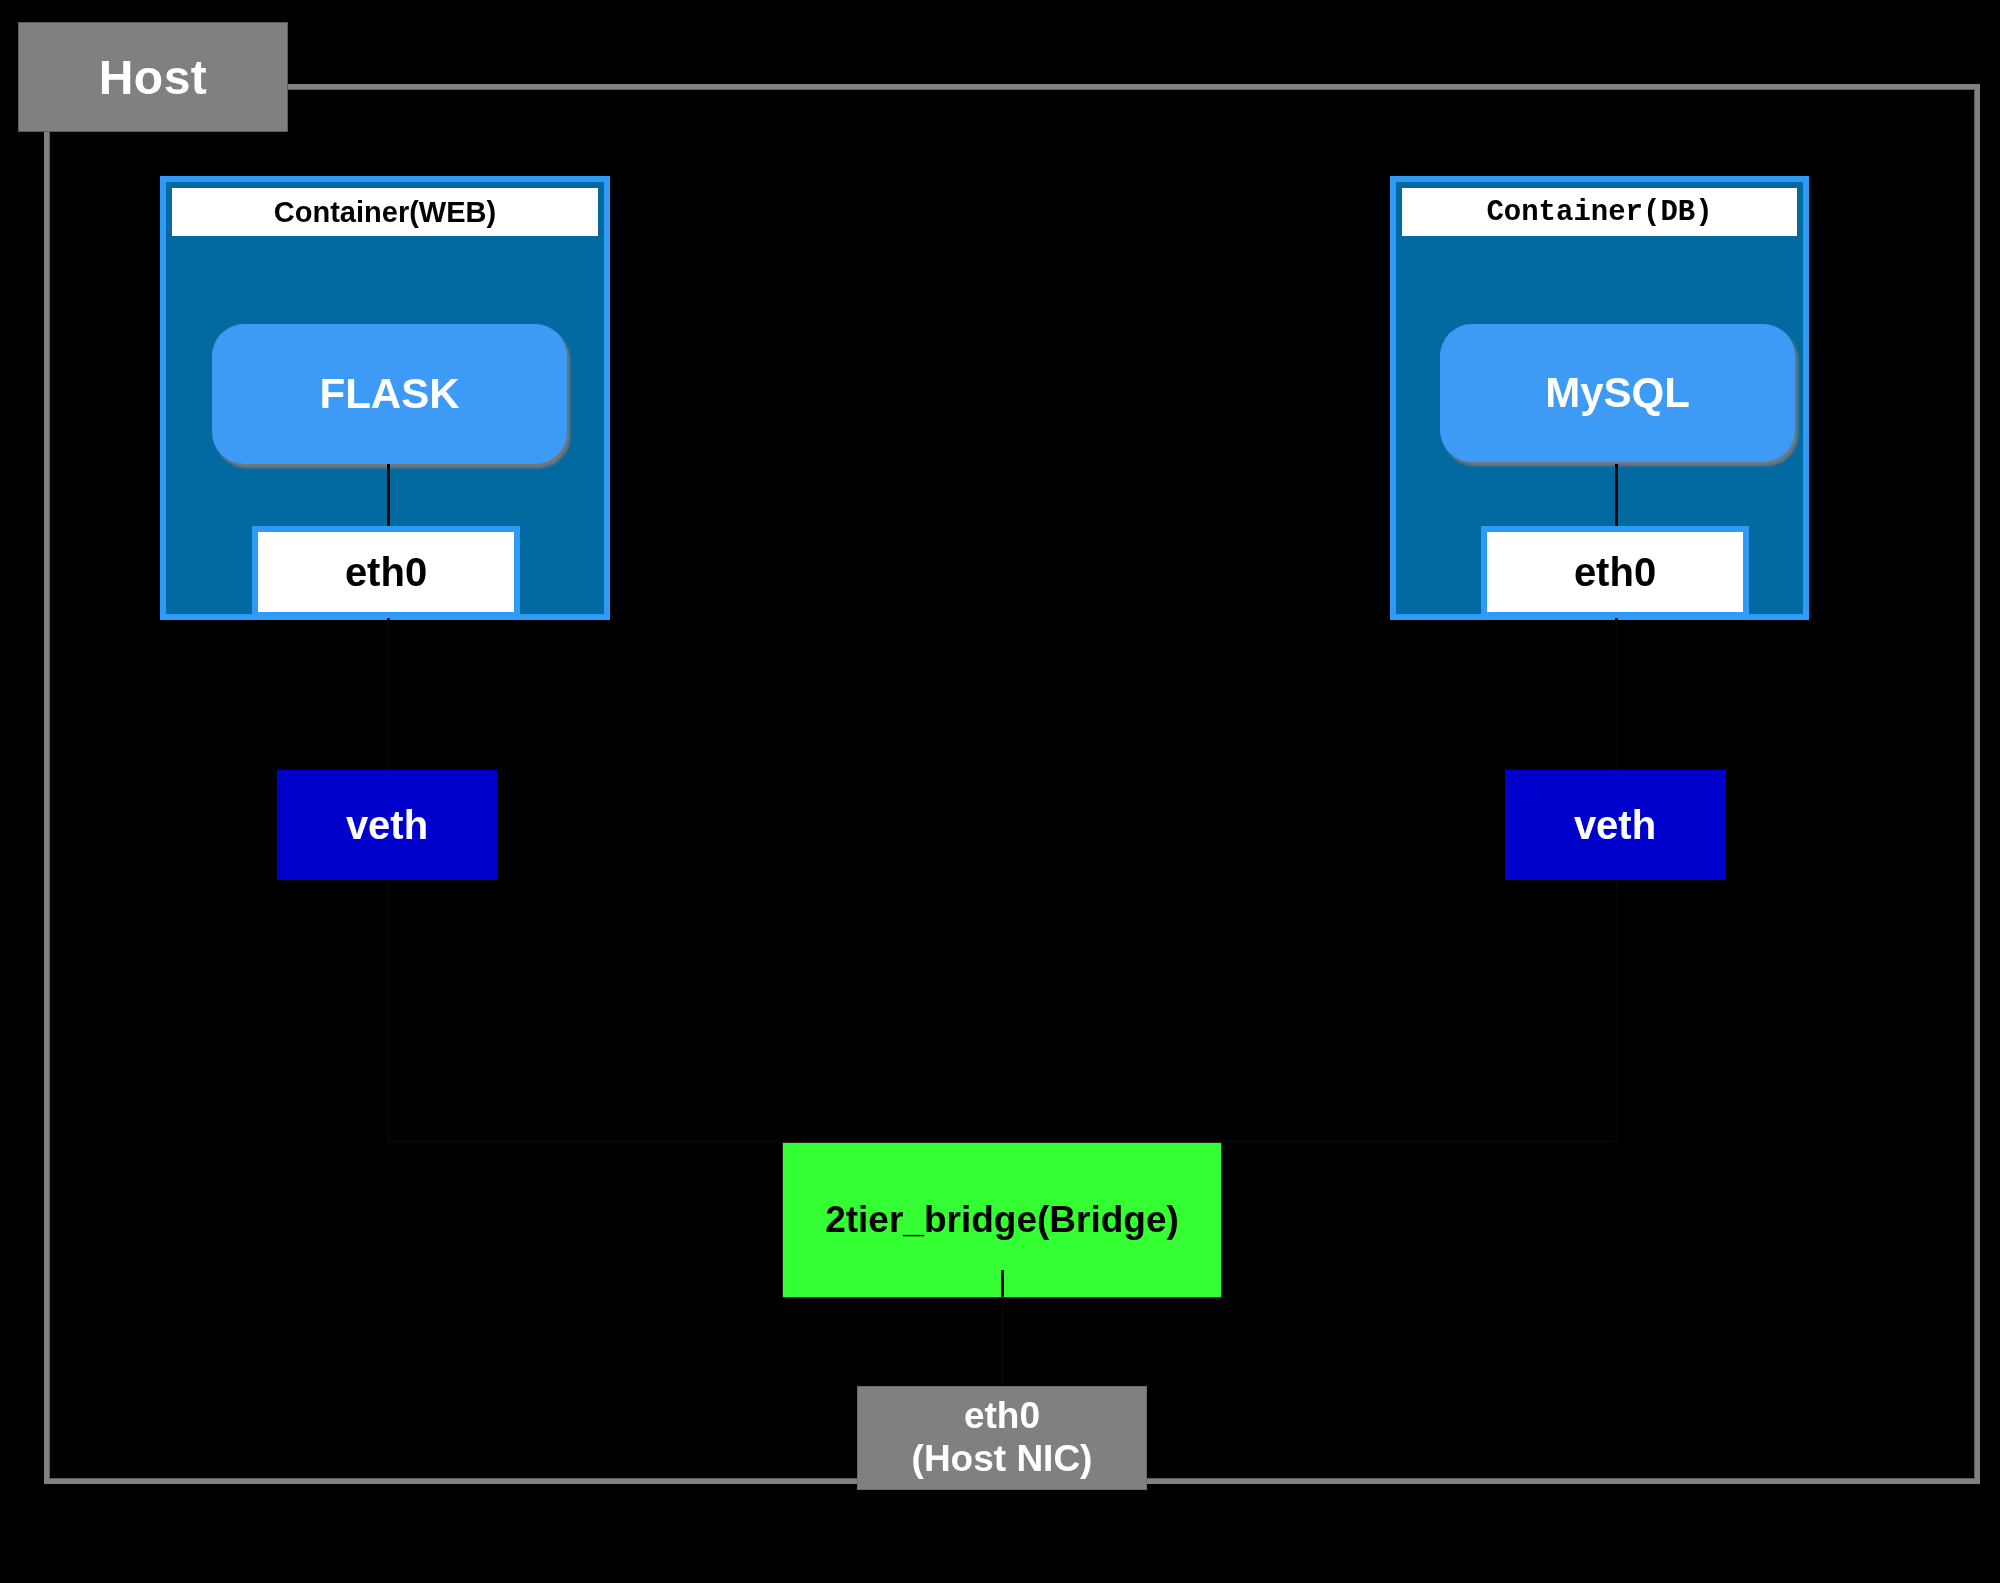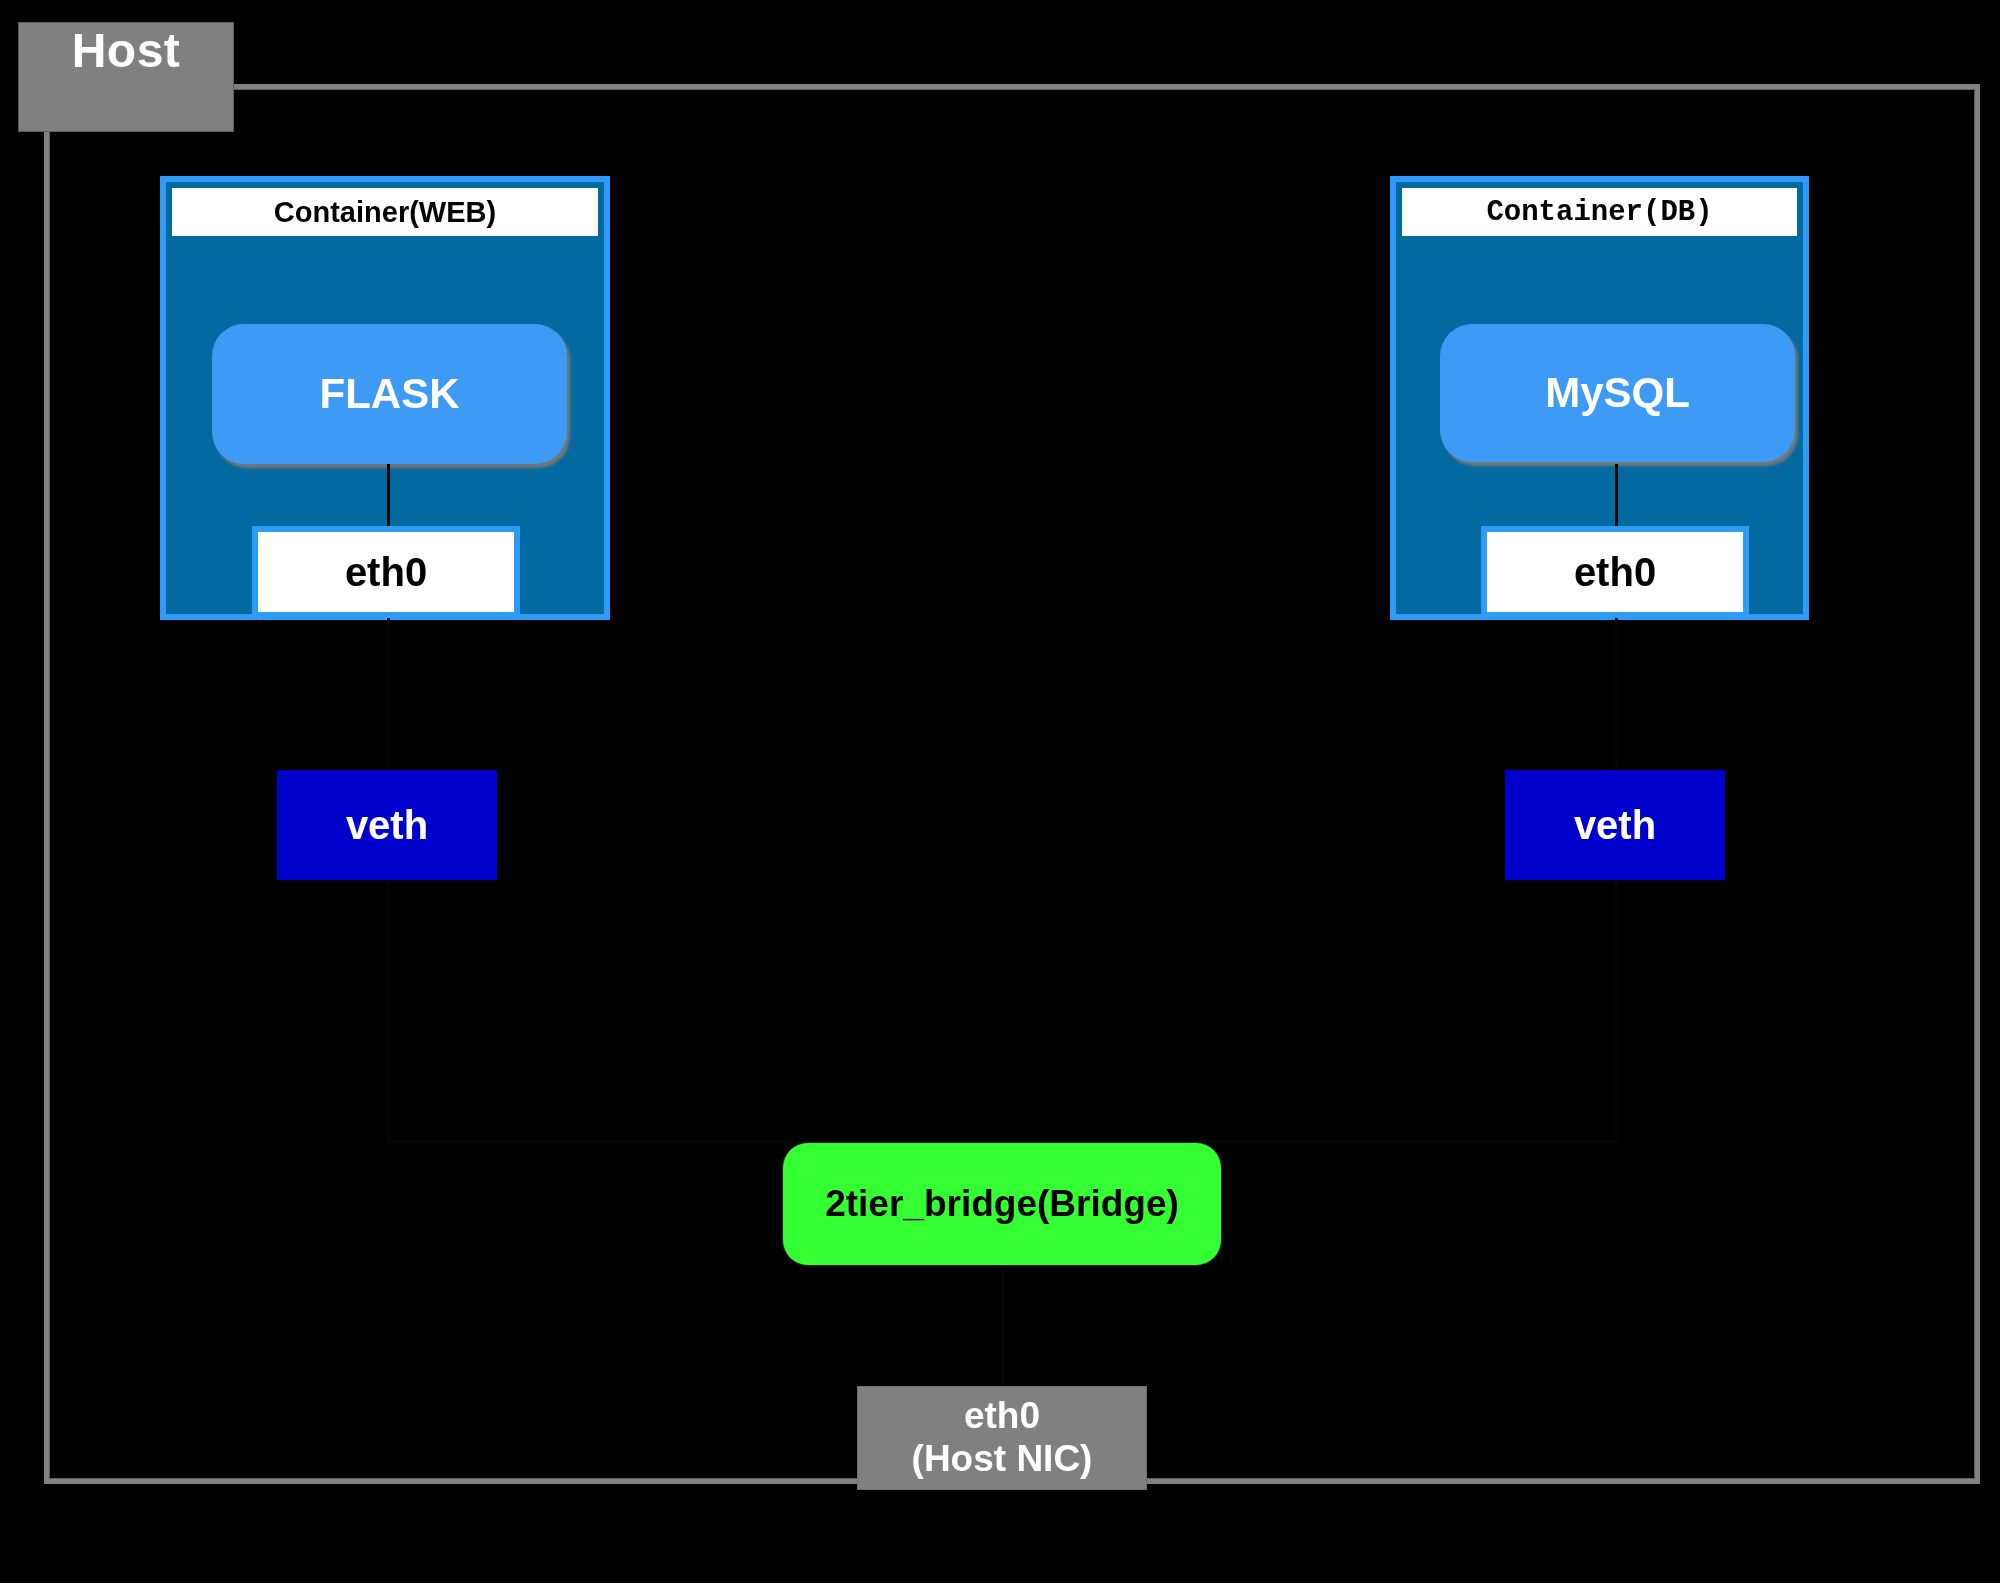--- a/index.html
+++ b/index.html
@@ -33,27 +33,27 @@
     border: 1px solid #5c5c5c;
     box-sizing: border-box;
     pointer-events: none;
   }
 
   
   .host-tab {
     position: absolute;
     left: 18px;
     top: 22px;
-    width: 216px;
+    width: 270px;
     height: 110px;
     background: #808080;
     border: 1px solid #5c5c5c;
     box-sizing: border-box;
     display: flex;
-    align-items: flex-start;
+    align-items: center;
     justify-content: center;
     color: #ffffff;
     font-size: 48px;
     font-weight: bold;
     letter-spacing: 0.5px;
   }
 
   
   .container-box {
     position: absolute;
@@ -216,21 +216,21 @@
   <div class="edge edge-v" style="left:1615px; top:618px; height:152px;"></div>
 
   <div class="veth-box" style="left:1505px; top:770px; width:220px; height:110px;"></div>
   <div style="position:absolute; left:1505px; top:770px; width:220px; height:110px; display:flex; align-items:center; justify-content:center; color:#ffffff; font-size:40px; font-weight:bold; pointer-events:none;">
     <span>veth</span>
   </div>
 
   <div class="edge edge-v" style="left:1615px; top:880px; height:262px;"></div>
   <div class="edge edge-h" style="left:1000px; top:1140px; width:618px;"></div>
 
-  <div class="bridge-box" style="left:782px; top:1142px; width:440px; height:124px;border-radius:26px;">
+  <div class="bridge-box" style="left:782px; top:1142px; width:440px; height:156px;">
     <span>2tier_bridge(Bridge)</span>
   </div>
 
   <div class="edge edge-v" style="left:1001px; top:1270px; height:116px;"></div>
 
   <div class="hostnic-box" style="left:857px; top:1386px; width:290px; height:104px;">
     <span>eth0</span>
     <span>(Host NIC)</span>
   </div>
 

